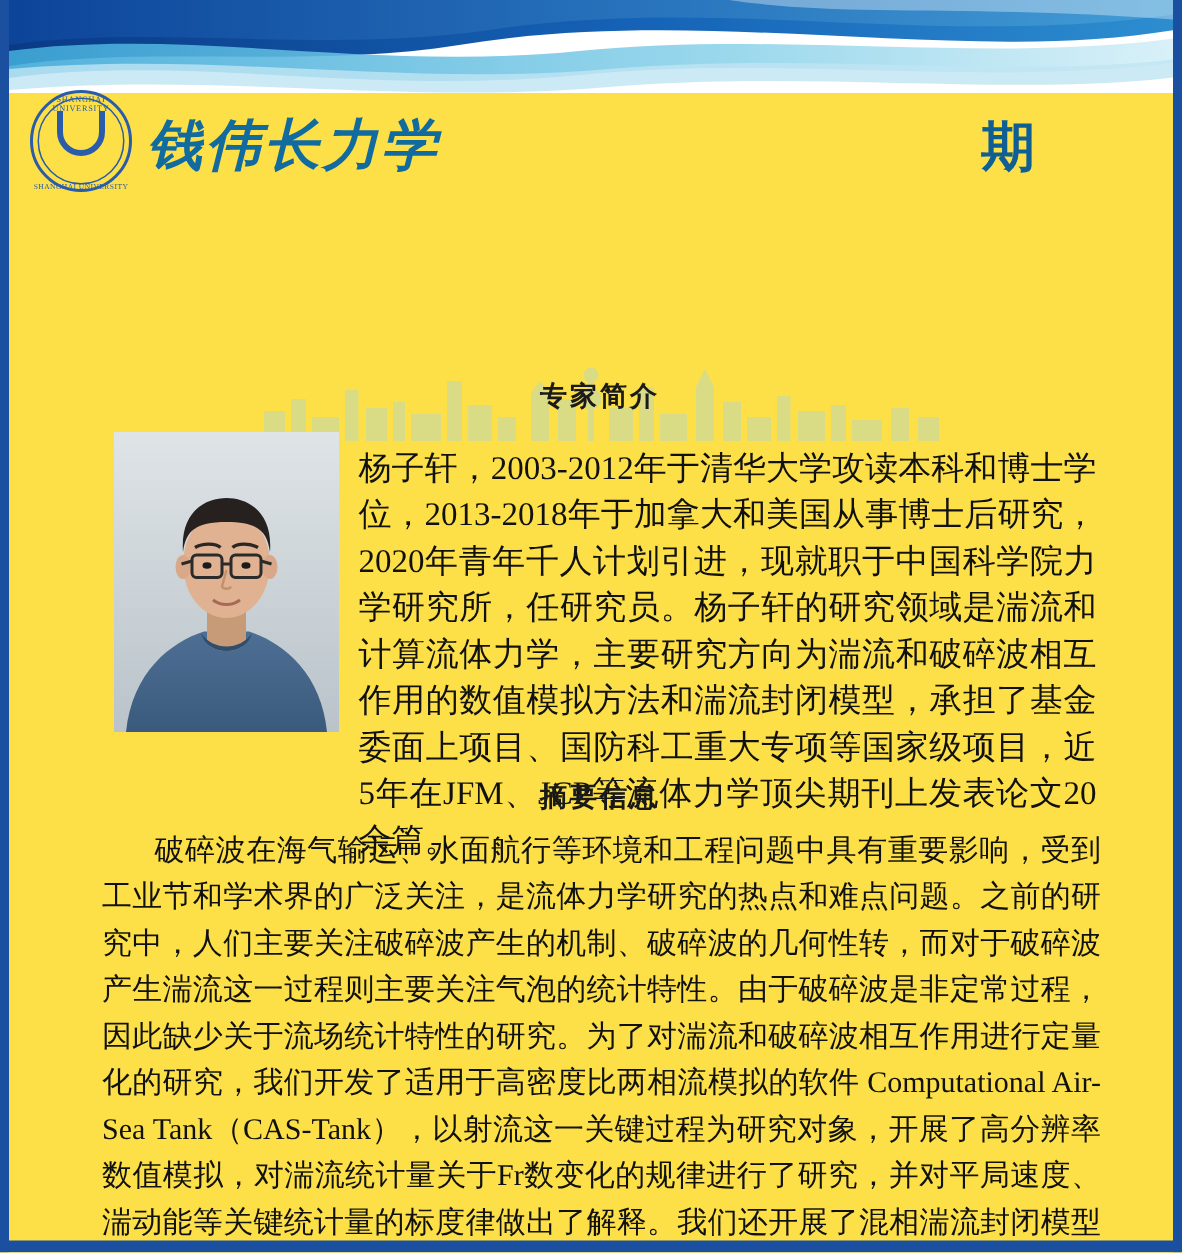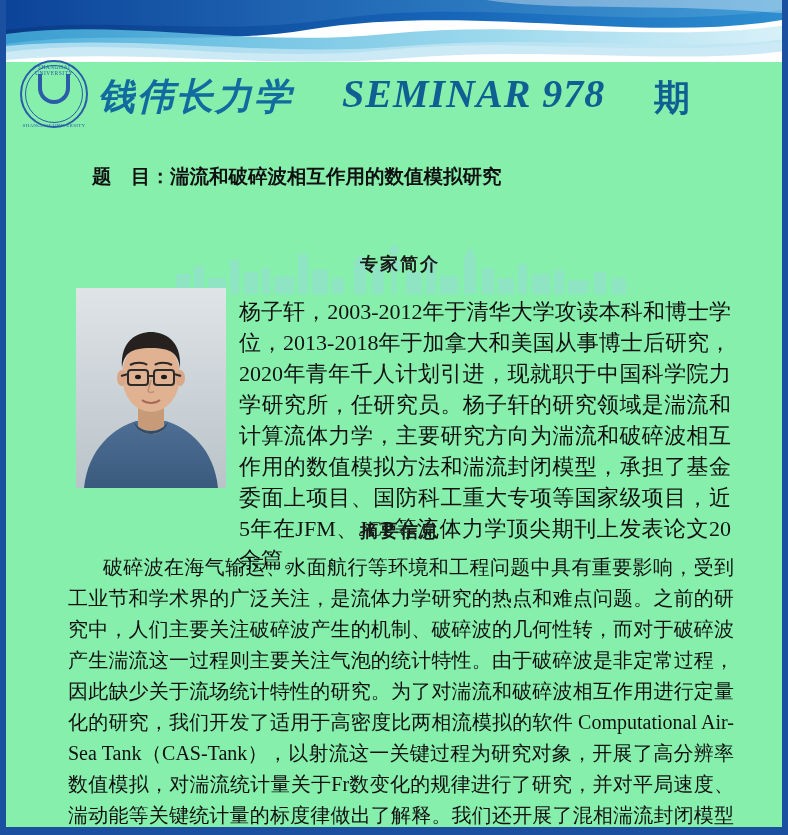--- a/index.html
+++ b/index.html
@@ -14,21 +14,21 @@
     overflow: hidden;
     position: relative;
   }
   .poster {
     position: relative;
     width: 788px;
     height: 835px;
     box-sizing: border-box;
     border-left: 6px solid #1b4fa0;
     border-right: 6px solid #1b4fa0;
-    background: #86efac;
+    background: #fde047;
     overflow: hidden;
   }
   
   .banner {
     position: absolute;
     top: 0; left: 0;
     width: 788px;
     height: 62px;
     overflow: hidden;
   }
@@ -247,28 +247,24 @@
 
   <div class="header">
     <div class="logo">
       <div class="logo-ring"></div>
       <div class="logo-ring-inner"></div>
       <div class="logo-u"></div>
       <div class="logo-top-text">SHANGHAI UNIVERSITY</div>
       <div class="logo-bottom-text">SHANGHAI UNIVERSITY</div>
     </div>
     <div class="title-cn">钱伟长力学</div>
-    <div class="title-en">SEMINAR 978</div>
     <div class="title-qi">期</div>
   </div>
 
   <div class="info-block">
-    <div class="info-line">
-      <span>题　目：</span><span>湍流和破碎波相互作用的数值模拟研究</span>
-    </div>
   </div>
 
   <div class="skyline">
     <svg width="470" height="62" viewBox="0 0 470 62" xmlns="http://www.w3.org/2000/svg">
       <g fill="#9fd3ea" opacity="0.85">
         <rect x="10" y="42" width="14" height="20"></rect>
         <rect x="28" y="34" width="10" height="28"></rect>
         <rect x="42" y="46" width="18" height="16"></rect>
         <rect x="64" y="28" width="9" height="34"></rect>
         <rect x="78" y="40" width="14" height="22"></rect>

